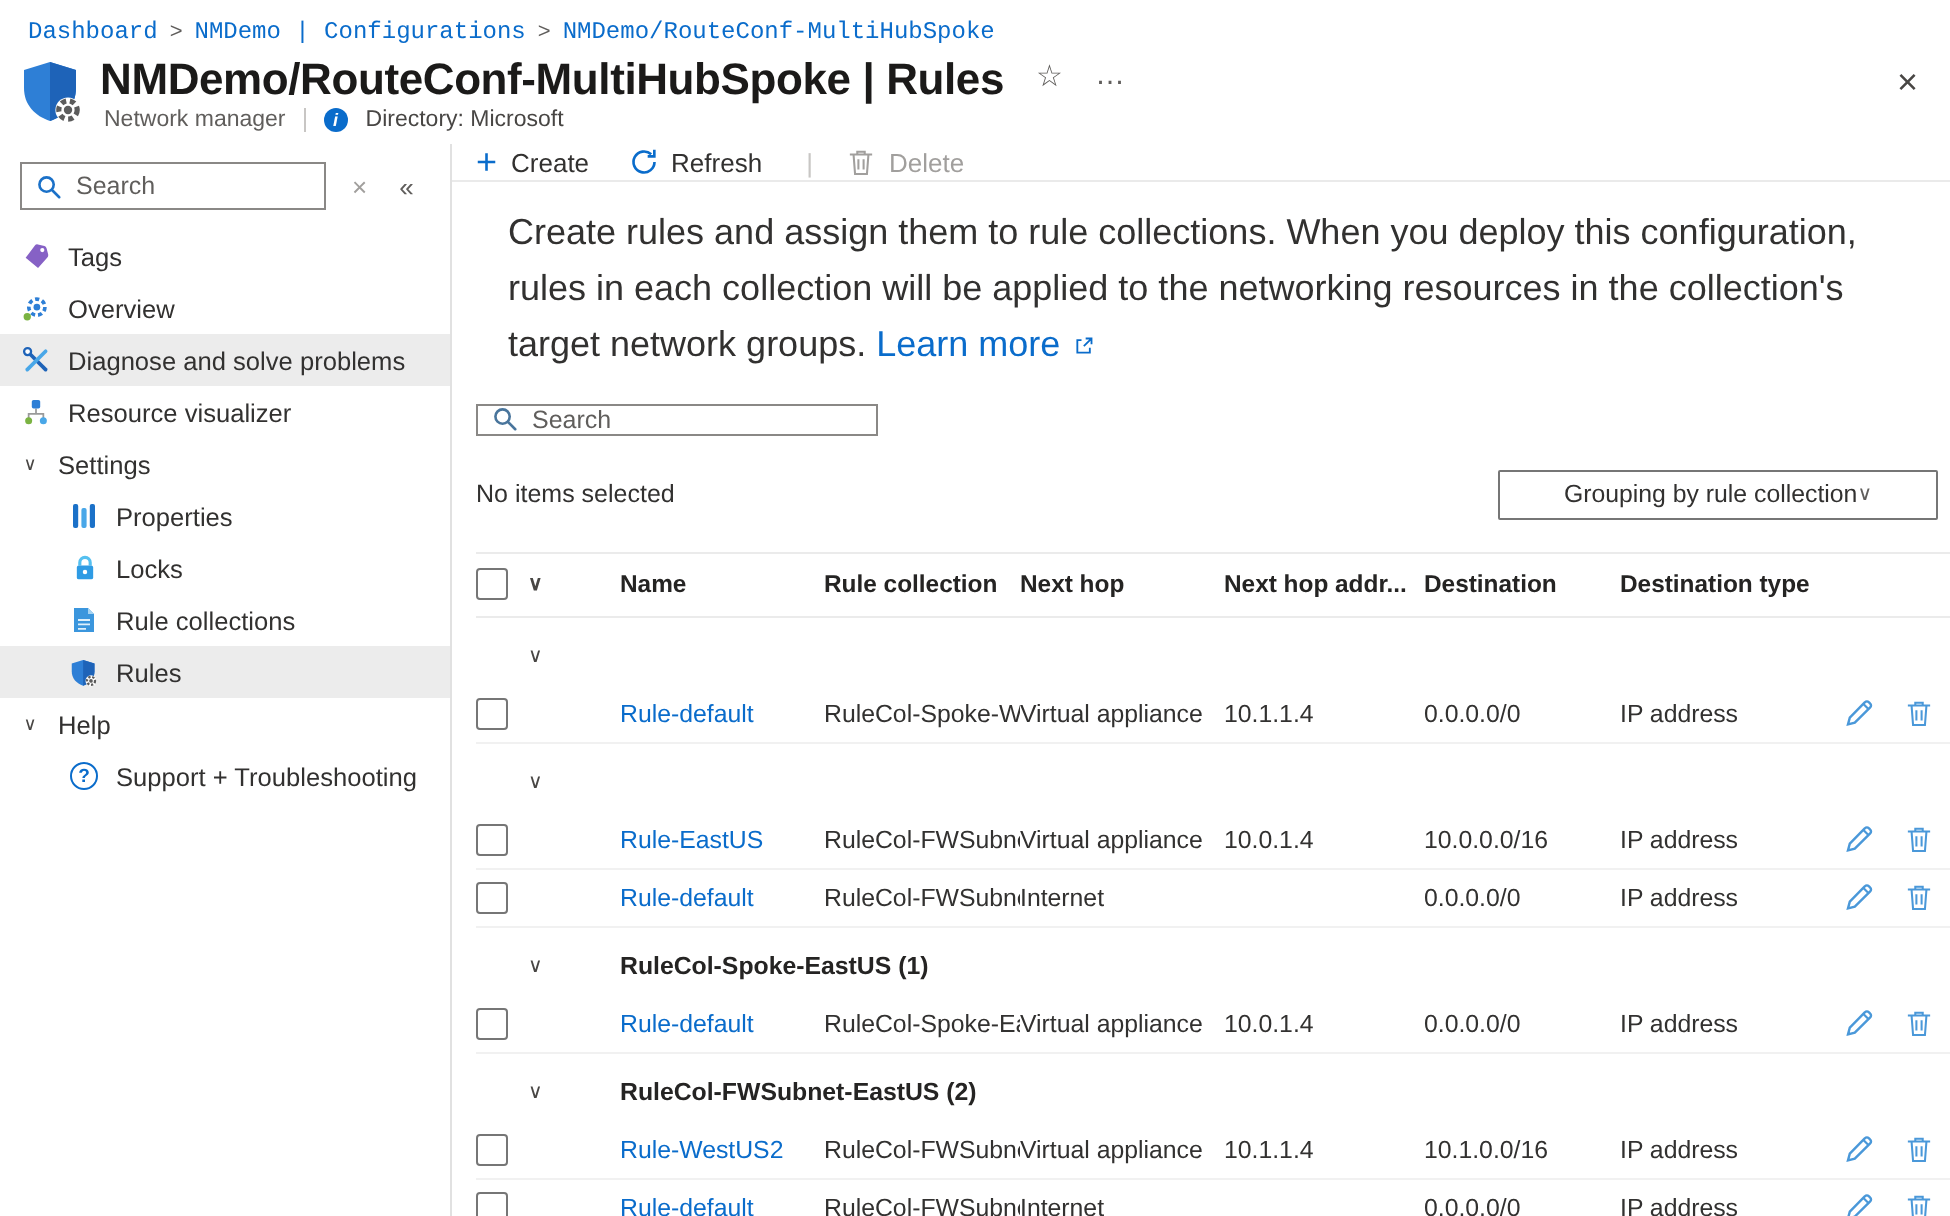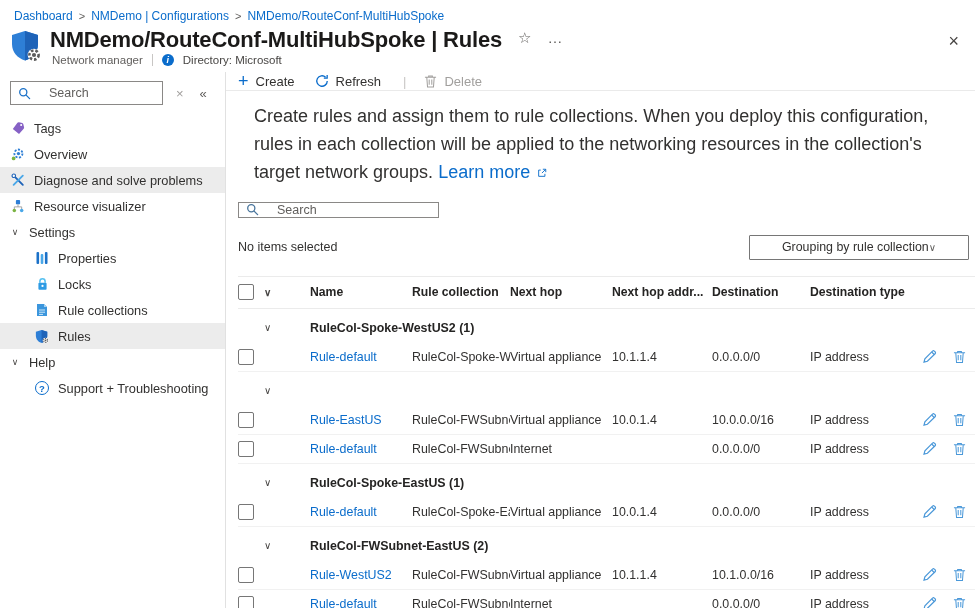--- a/index.html
+++ b/index.html
@@ -1,21 +1,21 @@
 <!DOCTYPE html>
 <html><head>
 <meta charset="utf-8">
 <style>
   * { margin:0; padding:0; box-sizing:border-box; }
   html,body { width:975px; height:608px; overflow:hidden; background:#fff;
     font-family:"Liberation Sans", sans-serif; color:#323130; }
 
   
   .breadcrumb { height:24px; padding:7px 14px 0 14px; font-size:12px; display:flex; gap:6px; align-items:center; white-space:nowrap; }
-  .breadcrumb a { color:#0a6ccb; text-decoration:none; cursor:pointer; }
+  .breadcrumb a { color:#0a6ccb; text-decoration:none; cursor:pointer;font-family:Liberation Mono, monospace; }
   .crumb-sep { color:#605e5c; font-size:11px; }
 
   
   .page-header { position:relative; height:48px; padding:3px 14px 0 10px; display:flex; align-items:flex-start; }
   .res-icon { margin:2px 8px 0 0; flex:0 0 auto; }
   .title-block { display:flex; flex-direction:column; }
   .title-row { display:flex; align-items:flex-start; gap:16px; }
   .page-title { font-size:22px; font-weight:700; color:#1b1a19; letter-spacing:-0.2px; }
   .star { color:#605e5c; font-size:15px; cursor:pointer; margin-top:2px; }
   .more { color:#605e5c; font-size:15px; cursor:pointer; letter-spacing:1px; margin-top:2px; }
@@ -25,21 +25,21 @@
     display:inline-flex; align-items:center; justify-content:center; font-style:italic; }
   .dir-label { color:#484644; }
   .close-x { position:absolute; top:8px; right:16px; font-size:18px; color:#484644; cursor:pointer; line-height:1; }
 
   
   .layout { display:flex; height:536px; }
 
   
   .sidebar { width:226px; flex:0 0 226px; border-right:1px solid #e1e1e1; padding-top:9px; overflow:hidden; }
   .sidebar-search-row { display:flex; align-items:center; padding:0 8px 10px 10px; }
-  .search-box { display:flex; align-items:center; gap:18px; border:1px solid #8a8886; height:24px; padding:0 7px; background:#fff; }
+  .search-box { display:flex; align-items:center; gap:7px; border:1px solid #8a8886; height:24px; padding:0 7px; background:#fff; }
   .sidebar-search-row .search-box { width:153px; }
   .search-box input { border:none; outline:none; width:100%; font-size:12.5px; font-family:inherit; color:#323130; background:transparent; }
   .search-box input::placeholder { color:#605e5c; opacity:1; }
   .search-glyph { color:#1b71c8; display:flex; }
   .dismiss-x { color:#a19f9d; font-size:13px; margin-left:13px; cursor:pointer; }
   .collapse-gl { color:#605e5c; font-size:13px; margin-left:16px; cursor:pointer; }
   .nav-item { height:26px; display:flex; align-items:center; gap:8px; padding-left:10px; font-size:12.8px; color:#323130; cursor:pointer; white-space:nowrap; }
   .nav-item .nav-icon { width:16px; display:flex; justify-content:center; flex:0 0 16px; }
   .nav-item.sub { padding-left:34px; }
   .nav-item.section { padding-left:8px; gap:7px; }
@@ -310,21 +310,20 @@
         <div class="cell">Destination</div>
         <div class="cell">Destination type</div>
         <div class="cell"></div>
       </div>
       <div id="table-body">
           <div class="t-row group-row">
             <div class="cell c-check"></div>
             <div class="cell c-chev">
               <span class="chev">∨</span>
             </div>
-            <div class="cell group-label">RuleCol-Spoke-WestUS2 (1)</div>
           </div>
           <div class="t-row data-row">
             <div class="cell c-check">
               <span class="checkbox"></span>
             </div>
             <div class="cell c-chev"></div>
             <div class="cell"><a class="rule-link">Rule-default</a></div>
             <div class="cell txt">RuleCol-Spoke-We</div>
             <div class="cell txt">Virtual appliance</div>
             <div class="cell txt">10.1.1.4</div>

